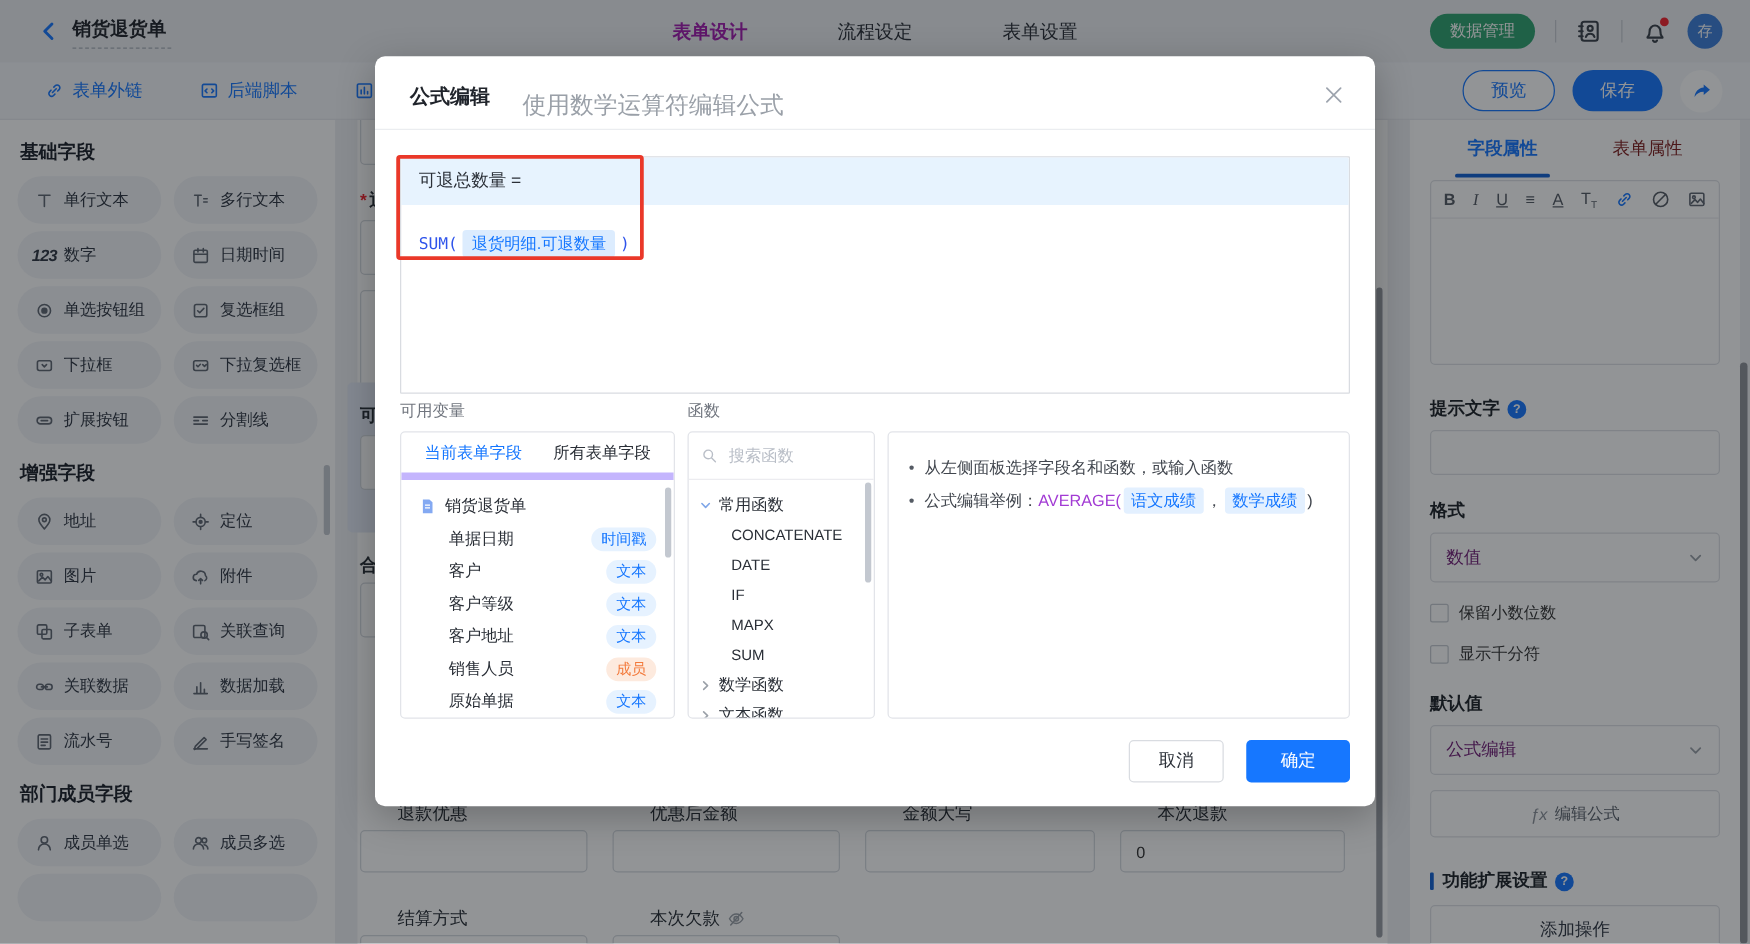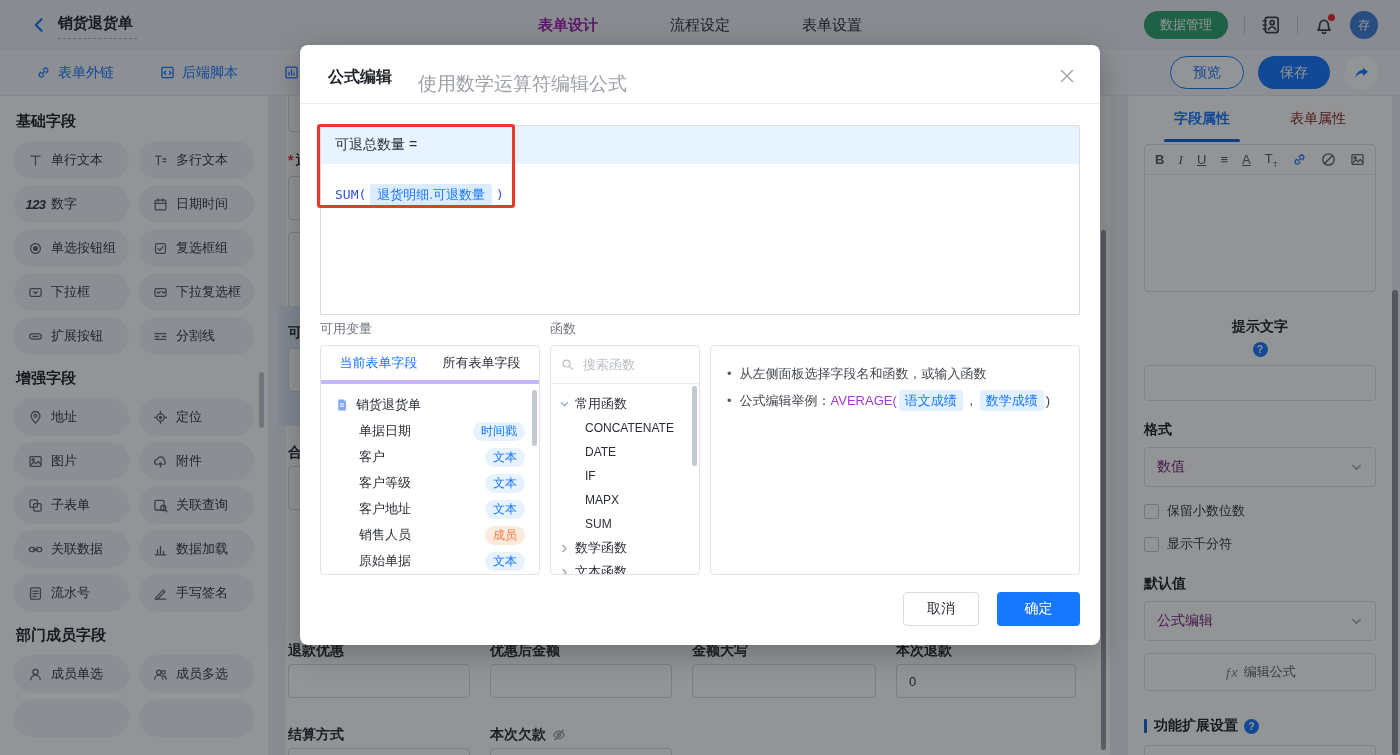--- a/index.html
+++ b/index.html
@@ -39,21 +39,21 @@
   .pill .ic{width:15px;height:15px;}
   .sb-thumb{left:259px;top:372px;width:5px;height:56px;border-radius:3px;background:#c4c8cf;}
   .sb-footer{left:0;top:713px;width:268px;height:42px;background:#f7f8fa;border-top:1px solid #ececf0;display:flex;align-items:center;justify-content:center;gap:8px;font-size:14px;color:#3c4350;cursor:pointer;}
   
   .canvas{left:268px;top:96px;width:860px;height:659px;background:#eef0f4;overflow:hidden;}
   .form-card{position:absolute;left:18px;top:0;width:824px;height:700px;background:#fff;}
   .frag-label{position:absolute;font-size:14px;font-weight:600;color:#262c34;white-space:nowrap;}
   .frag-label .req{color:#f5222d;margin-right:2px;}
   .frag-input{position:absolute;background:#fff;border:1px solid #d6dae0;border-radius:4px;}
   .sel-block{position:absolute;background:#e3eaf6;border-radius:4px;}
-  .fld-label{position:absolute;font-size:14px;font-weight:700;color:#262c34;display:flex;align-items:center;gap:6px;white-space:nowrap;}
+  .fld-label{position:absolute;font-size:14px;font-weight:400;color:#262c34;display:flex;align-items:center;gap:6px;white-space:nowrap;margin-left:30px;}
   .fld-input{position:absolute;height:34px;background:#fff;border:1px solid #d6dae0;border-radius:4px;font-size:13px;color:#333;display:flex;align-items:center;padding:0 12px;}
   .cv-scroll{left:1101px;top:230px;width:5px;height:520px;border-radius:3px;background:#989ca3;}
   
   .props{left:1128px;top:96px;width:264px;height:659px;background:#fff;padding:0 16px;overflow:hidden;}
   .props-tabs{display:flex;height:46px;}
   .ptab{flex:1;display:flex;align-items:center;justify-content:center;font-size:14px;color:#7f1d1d;position:relative;cursor:pointer;}
   .ptab.active{color:#1677ff;font-weight:600;}
   .ptab.active::after{content:"";position:absolute;left:50%;transform:translateX(-50%);bottom:0;width:76px;height:3px;background:#1261d4;border-radius:2px;}
   .rt-box{border:1px solid #dfe1e6;border-radius:4px;height:148px;margin-top:2px;}
   .rt-toolbar{height:30px;border-bottom:1px solid #ececf0;display:flex;align-items:center;justify-content:space-between;padding:0 10px;color:#555b64;}
@@ -79,21 +79,21 @@
   .m-close{position:absolute;right:26px;top:24px;width:14px;height:14px;cursor:pointer;}
   .m-div{position:absolute;left:0;top:58px;width:800px;height:1px;background:#ebedf0;}
   .editor{position:absolute;left:20px;top:80px;width:760px;height:190px;border:1px solid #d9dce1;border-radius:1px;background:#fff;}
   .editor-bar{height:38px;background:#e7f3fe;display:flex;align-items:center;padding:0 14px;font-size:14px;color:#2a2f37;border-radius:2px 2px 0 0;}
   .editor-body{padding:20px 14px;font-size:13px;}
   .fn-navy{font-family:"DejaVu Sans Mono","Liberation Mono",monospace;color:#2f54eb;font-size:13px;}
   .token{display:inline-block;background:#dcecfe;color:#1677ff;border-radius:3px;padding:2px 7px;font-size:13px;margin:0 4px;}
   .ann-box{position:absolute;left:17px;top:79px;width:198px;height:84px;border:3px solid #ea3829;border-radius:3px;z-index:30;pointer-events:none;}
   .col-label{position:absolute;top:275px;font-size:13px;color:#70757e;}
   .panel{position:absolute;top:300px;height:230px;border:1px solid #e2e4e9;border-radius:4px;background:#fff;overflow:hidden;}
-  .var-tabs{height:38px;border-bottom:4px solid #c4b5fd;display:flex;align-items:center;justify-content:space-around;padding:0 6px;}
+  .var-tabs{height:38px;border-bottom:6px solid #c4b5fd;display:flex;align-items:center;justify-content:space-around;padding:0 6px;}
   .vtab{font-size:13px;color:#2a2f37;cursor:pointer;}
   .vtab.active{color:#1677ff;}
   .tree{padding:8px 10px 0 14px;}
   .tree-root{display:flex;align-items:center;gap:7px;height:26px;font-size:13px;color:#2a2f37;cursor:pointer;}
   .tree-row{display:flex;align-items:center;height:26px;padding-left:24px;cursor:pointer;}
   .tree-row .nm{font-size:13px;color:#2a2f37;flex:1;}
   .badge{font-size:12px;border-radius:10px;padding:1px 8px;margin-right:4px;}
   .badge.blue{background:#e6f2ff;color:#1677ff;}
   .badge.orange{background:#fdeade;color:#f3793a;}
   .panel-thumb{position:absolute;right:2px;width:5px;border-radius:3px;background:#c3c8d0;}
@@ -478,21 +478,21 @@
           </span>
         <span class="ic">
             <svg viewBox="0 0 14 14" fill="none" stroke="#5f6672" stroke-width="1.2" stroke-linecap="round" stroke-linejoin="round">
               <rect x="1.8" y="2.4" width="10.4" height="9.2" rx="1"></rect>
               <circle cx="4.8" cy="5.4" r="1"></circle>
               <path d="M2.8 10l2.8-2.8 2 2 2-2.4 2.6 3.2"></path>
             </svg>
           </span>
       </div>
     </div>
-    <div class="p-label" style="margin-top:26px;flex-direction:column;">
+    <div class="p-label" style="margin-top:26px;">
       <span>提示文字</span>
         <span class="q">?</span>
     </div>
     <input class="p-input" style="">
     <div class="p-label" style="margin-top:20px;">
         <span>格式</span>
       </div>
     <div class="p-select">
       <span>数值</span>
       <span class="ic" style="width:13px;height:13px;">

